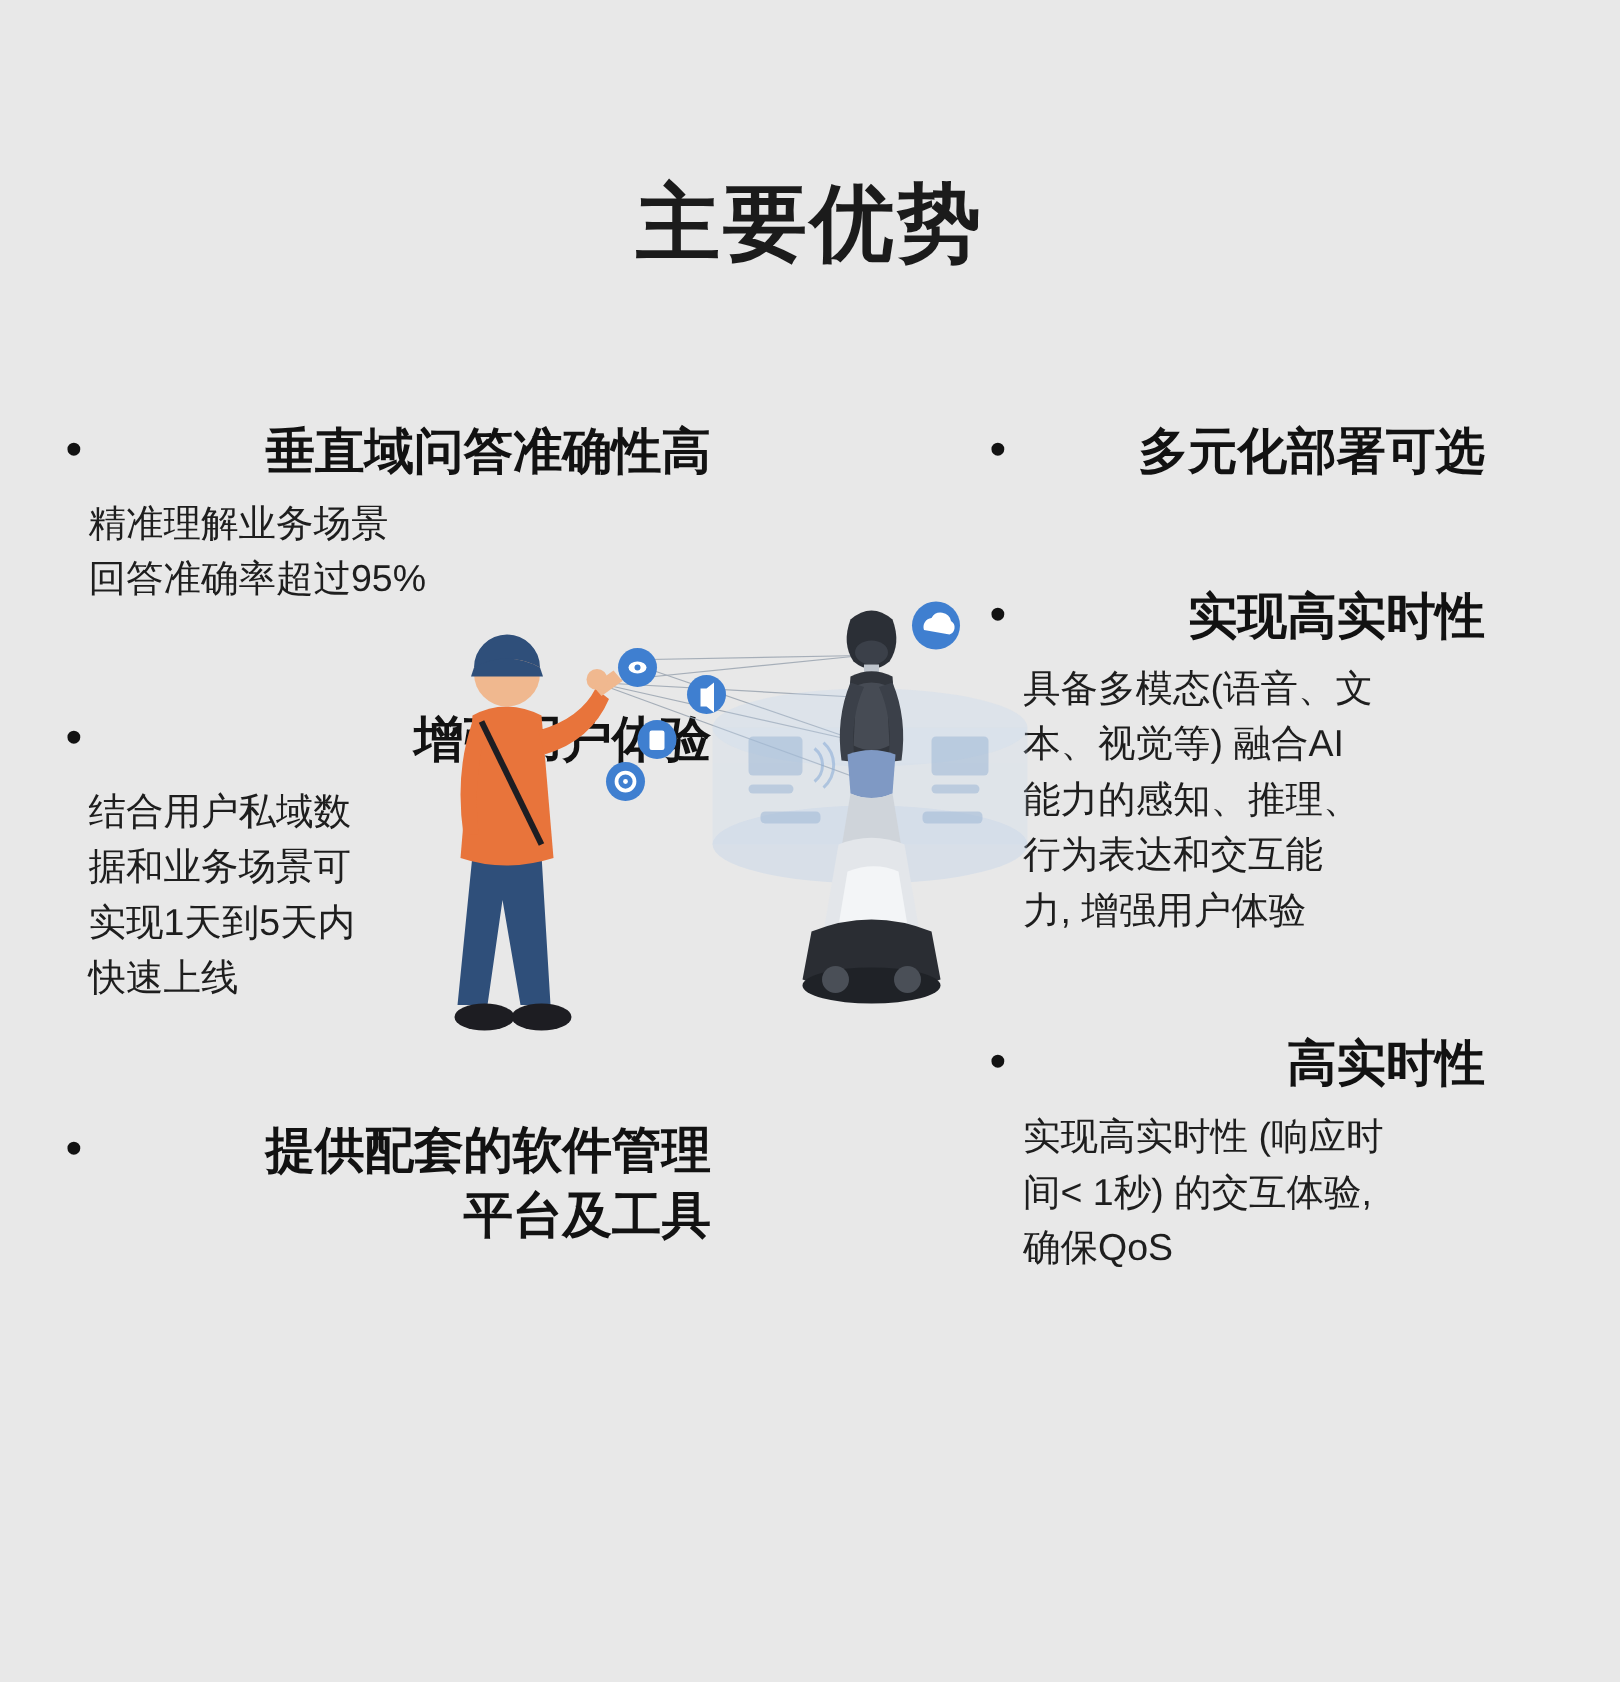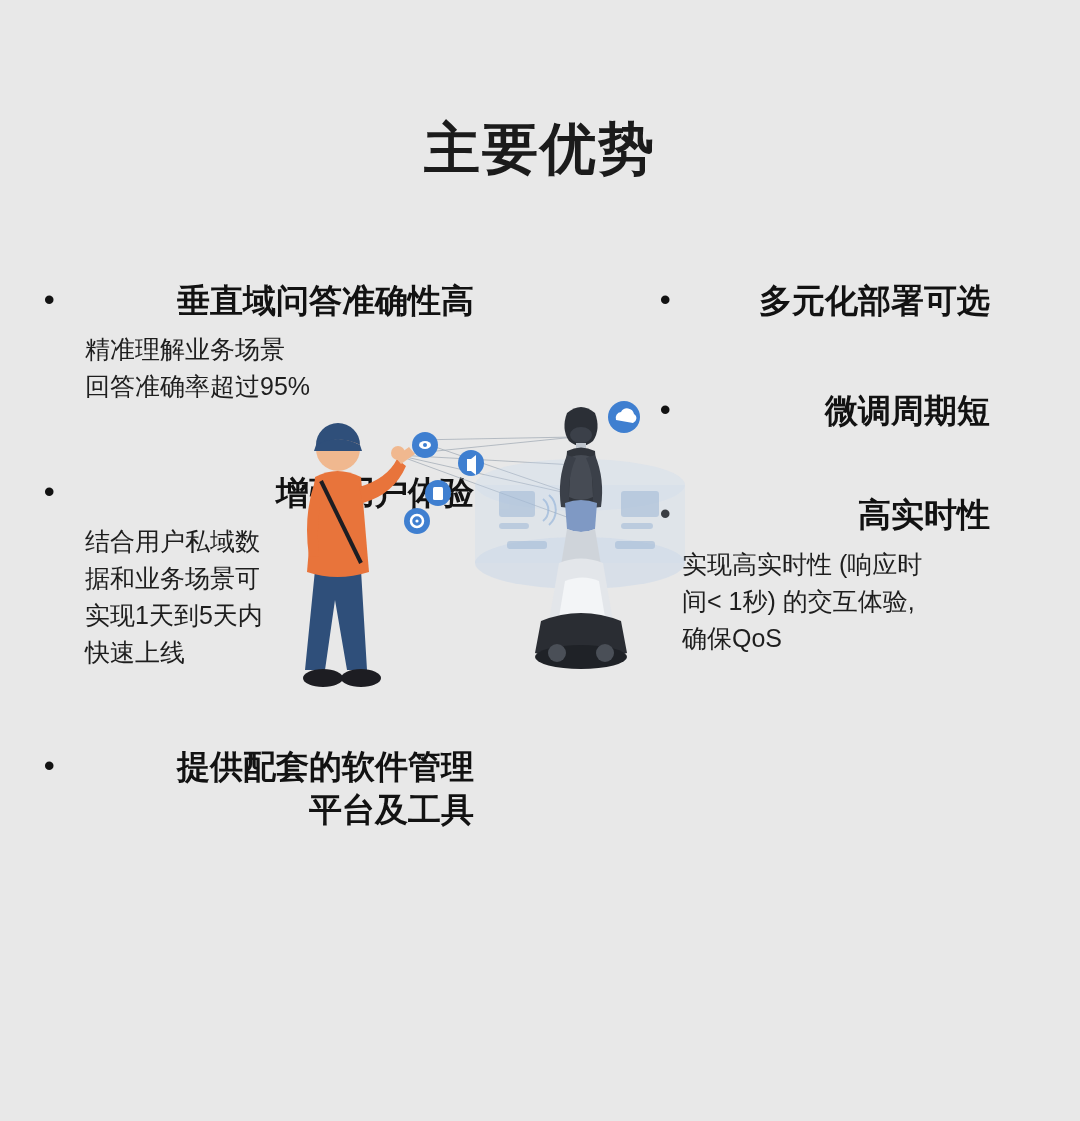--- a/index.html
+++ b/index.html
@@ -56,21 +56,21 @@
     margin-right: 5px;
     color: #121212;
   }
   .heading .htext { flex: 1 1 auto; text-align: right; }
 
   .body {
     font-size: 25px;
     line-height: 1.48;
     color: #1e1e1e;
     margin-top: 9px;
-    margin-left: 41px;
+    margin-left: 15px;
     white-space: pre-line;
   }
   .col-right .body { margin-left: 22px; }
   .col-right .heading { font-size: 33px; }
 
   
   .lb1 { margin-top: 0; }
   .lb2 { margin-top: 67px; }
   .lb3 { margin-top: 75px; }
   .rb1 { margin-top: 0; }
@@ -131,22 +131,27 @@
     <div class="block rb1">
       <div class="heading">
         <span class="bullet">•</span>
         <span class="htext">多元化部署可选</span>
       </div>
     </div>
 
     <div class="block rb2">
       <div class="heading">
         <span class="bullet">•</span>
-        <span class="htext">微调周期短</span>
-      </div>
+        <span class="htext">实现高实时性</span>
+      </div>
+      <div class="body">具备多模态(语音、文
+本、视觉等) 融合AI
+能力的感知、推理、
+行为表达和交互能
+力, 增强用户体验</div>
     </div>
 
     <div class="block rb3">
       <div class="heading">
         <span class="bullet">•</span>
         <span class="htext">高实时性</span>
       </div>
       <div class="body">实现高实时性 (响应时
 间&lt; 1秒) 的交互体验,
 确保QoS</div>

